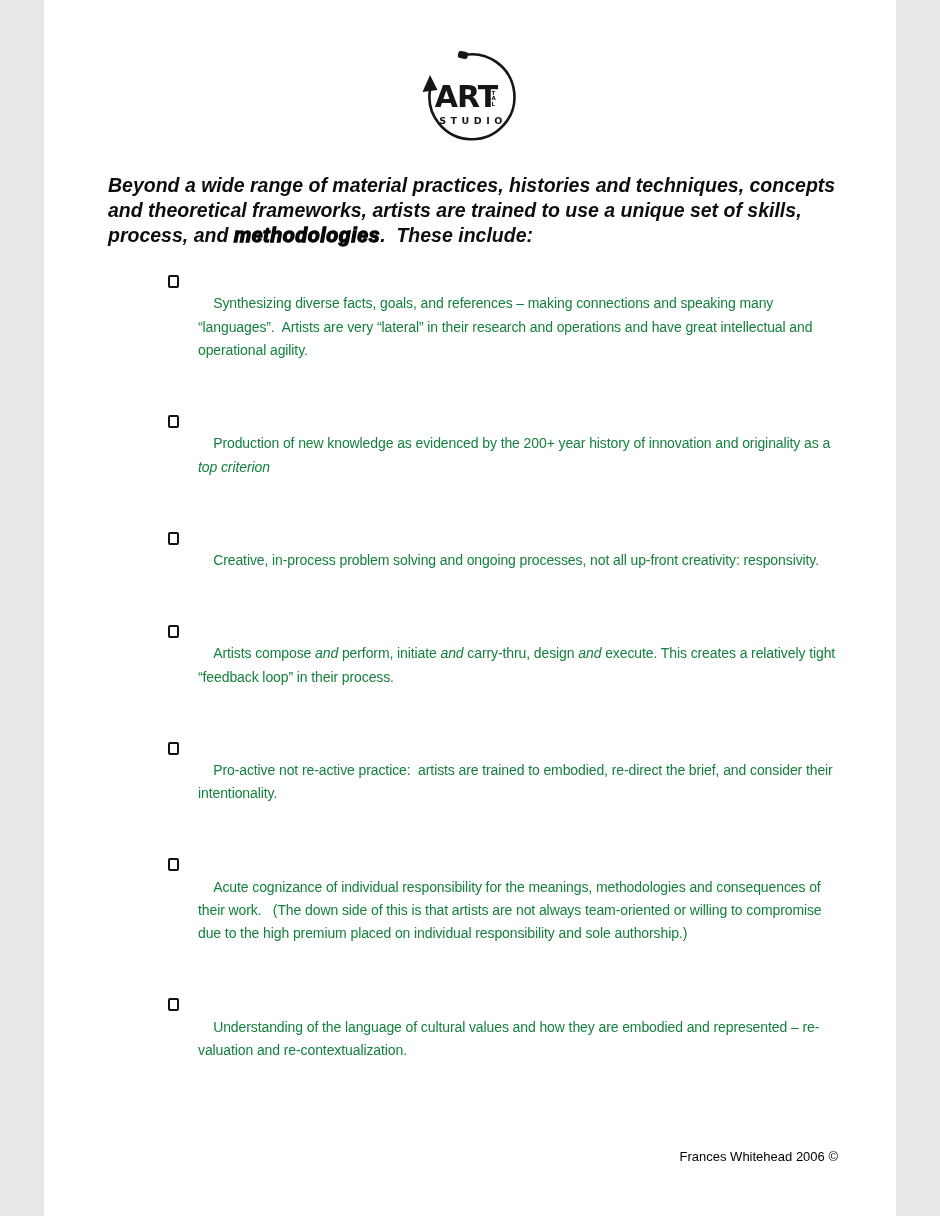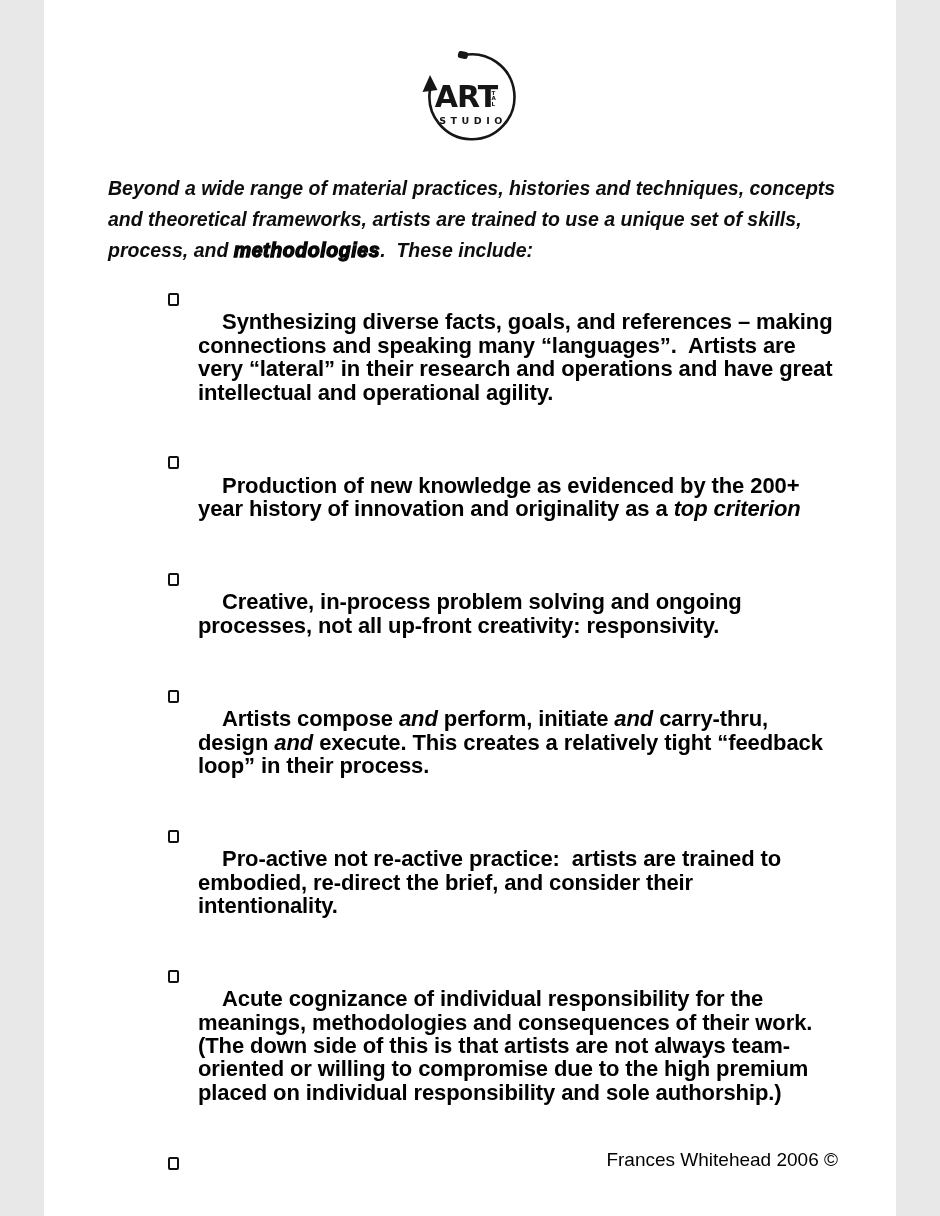--- a/index.html
+++ b/index.html
@@ -31,21 +31,21 @@
     font-style: italic;
     letter-spacing: 0.5px;
     -webkit-text-stroke: 1.1px #000;
     color: #000;
   }
 
   
   .intro {
     margin: 27px 58px 0 64px;
     font-size: 19.5px;
-    line-height: 31px;
+    line-height: 25px;
     font-weight: bold;
     font-style: italic;
     white-space: pre-wrap;
     color: #0d0d0d;
   }
   .seg-heavy {
     -webkit-text-stroke: 1.3px #000;
     letter-spacing: 0.6px;
   }
   .seg-italic { font-style: italic; }
@@ -53,43 +53,43 @@
   
   ul.bullets {
     list-style: none;
     margin: 21px 58px 0 123px;
     padding: 0;
   }
   .bullet-item {
     position: relative;
     padding-left: 31px;
     margin: 0 0 23px 0;
-    font-size: 22px;
+    font-size: 14px;
     line-height: 23.4px;
-    font-weight: bold;
+    font-weight: normal;
     white-space: pre-wrap;
-    color: #000000;
+    color: #15803d;
     letter-spacing: -0.1px;
   }
   .bullet-marker {
     position: absolute;
     left: 1px;
     top: 6px;
     width: 7px;
     height: 9px;
     border: 2.2px solid #111;
     border-radius: 2px;
   }
 
   
   .credit {
     position: absolute;
     top: 1149px;
     right: 58px;
-    font-size: 19px;
+    font-size: 13px;
     font-weight: normal;
     color: #000;
   }
 </style>
 </head>
 <body>
 
 <div class="page">
 
   <div class="logo-wrap">
@@ -131,21 +131,21 @@
 
   <li class="bullet-item">
     <span class="bullet-marker"></span><span class="bullet-text"><span class="seg-normal">Pro-active not re-active practice:  artists are trained to embodied, re-direct the brief, and consider their intentionality.</span></span>
   </li>
 
   <li class="bullet-item">
     <span class="bullet-marker"></span><span class="bullet-text"><span class="seg-normal">Acute cognizance of individual responsibility for the meanings, methodologies and consequences of their work.   (The down side of this is that artists are not always team-oriented or willing to compromise due to the high premium placed on individual responsibility and sole authorship.)</span></span>
   </li>
 
   <li class="bullet-item">
-    <span class="bullet-marker"></span>
+    <span class="bullet-marker"></span><span class="bullet-text"><span class="seg-normal">Understanding of the language of cultural values and how they are embodied and represented – re-valuation and re-contextualization.</span></span>
   </li>
 
   <li class="bullet-item">
     
   </li>
 
 </ul>
 
   <div class="credit">Frances Whitehead 2006 ©</div>
 </div>

